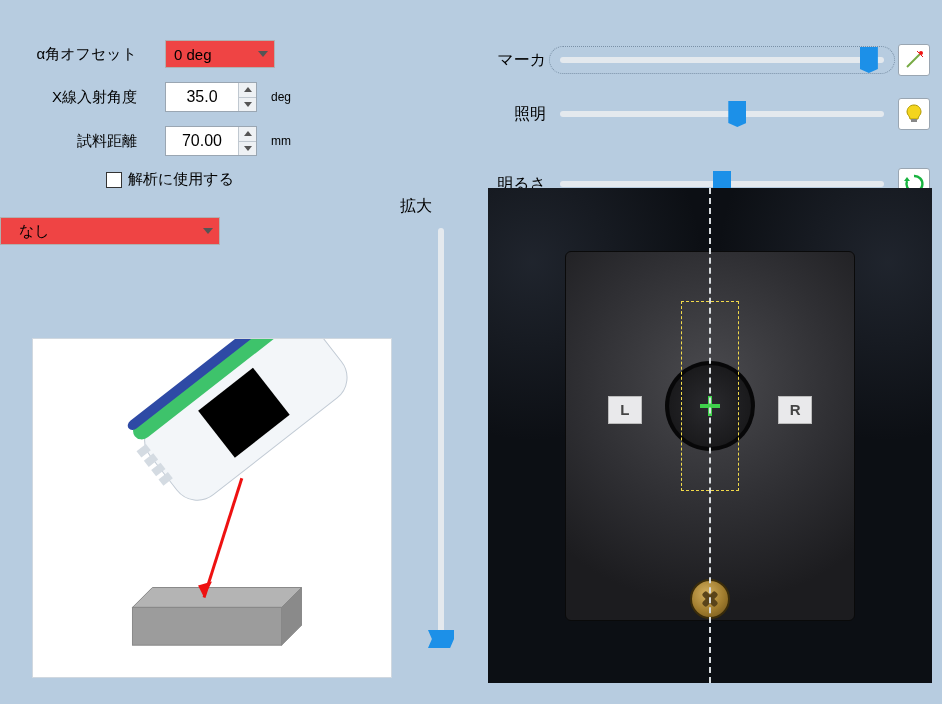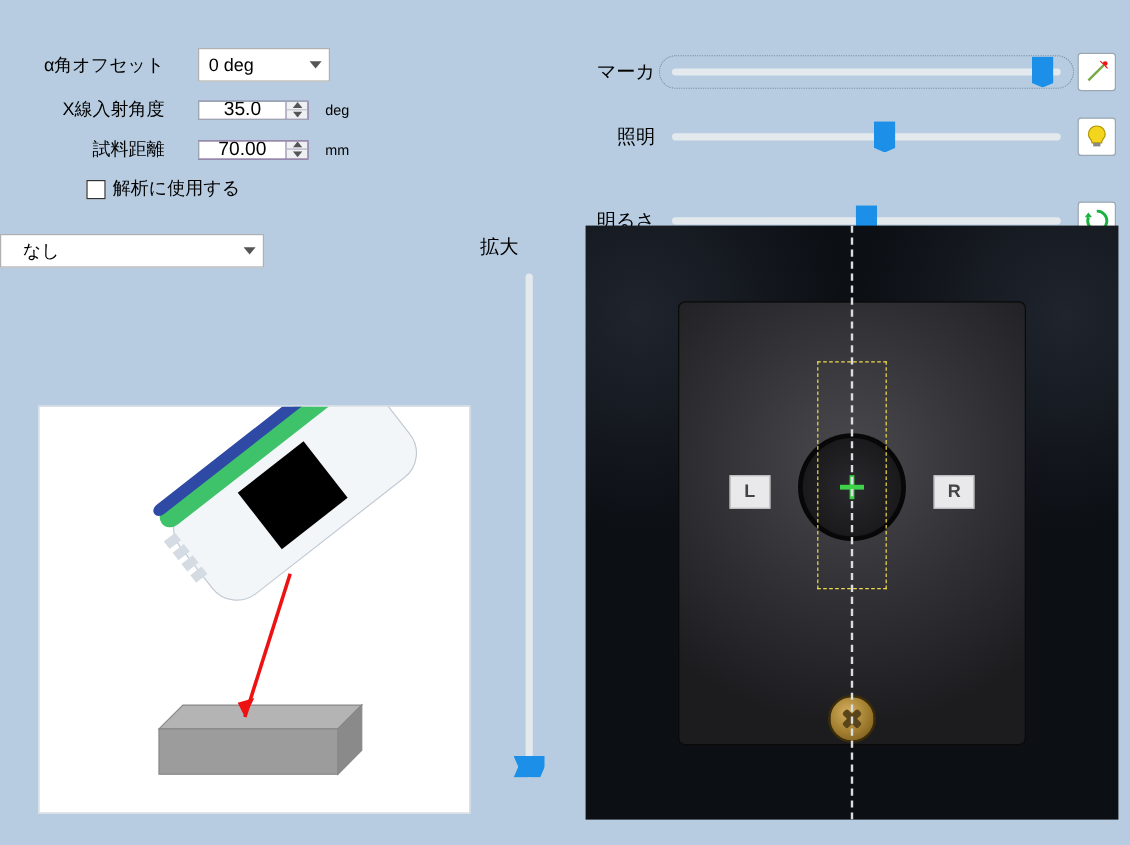--- a/index.html
+++ b/index.html
@@ -33,21 +33,21 @@
   }
   .param-row .field-wrap {
     display: flex;
     align-items: center;
     gap: 6px;
   }
   
   .combo {
     height: 28px;
     width: 110px;
-    background: #ffffff;
+    background: #ef4444;
     border: 1px solid #b0b0b0;
     display: flex;
     align-items: center;
     position: relative;
     padding: 0 24px 0 8px;
     cursor: pointer;
   }
   .combo.long { width: 220px; padding-left: 18px; }
   .combo .chev {
     position: absolute;
@@ -60,22 +60,22 @@
     display: block;
     width: 0; height: 0;
     border-left: 5px solid transparent;
     border-right: 5px solid transparent;
     border-top: 6px solid #555;
   }
   
   .num {
     display: flex;
     align-items: stretch;
-    height: 16px;
-    background: #701a75;
+    height: 30px;
+    background: #86efac;
     border: 1px solid #9aa6b2;
   }
   .num input {
     width: 72px;
     border: none;
     text-align: center;
     font-size: 16px;
     font-family: inherit;
     outline: none;
   }
@@ -95,21 +95,21 @@
   }
   .num-btns .sb + .sb { border-top: 1px solid #c0c8d0; }
   .sb svg { display: block; }
   .unit { margin-left: 8px; font-size: 12px; }
 
   
   .check-row {
     display: flex;
     align-items: center;
     margin: 0 0 28px 0;
-    padding-left: 72px;
+    padding-left: 106px;
   }
   .check-row .box {
     width: 16px; height: 16px;
     background: #fff;
     border: 1px solid #333;
     margin-right: 6px;
     display: inline-block;
     cursor: pointer;
   }
   .check-row span { font-size: 15px; }

